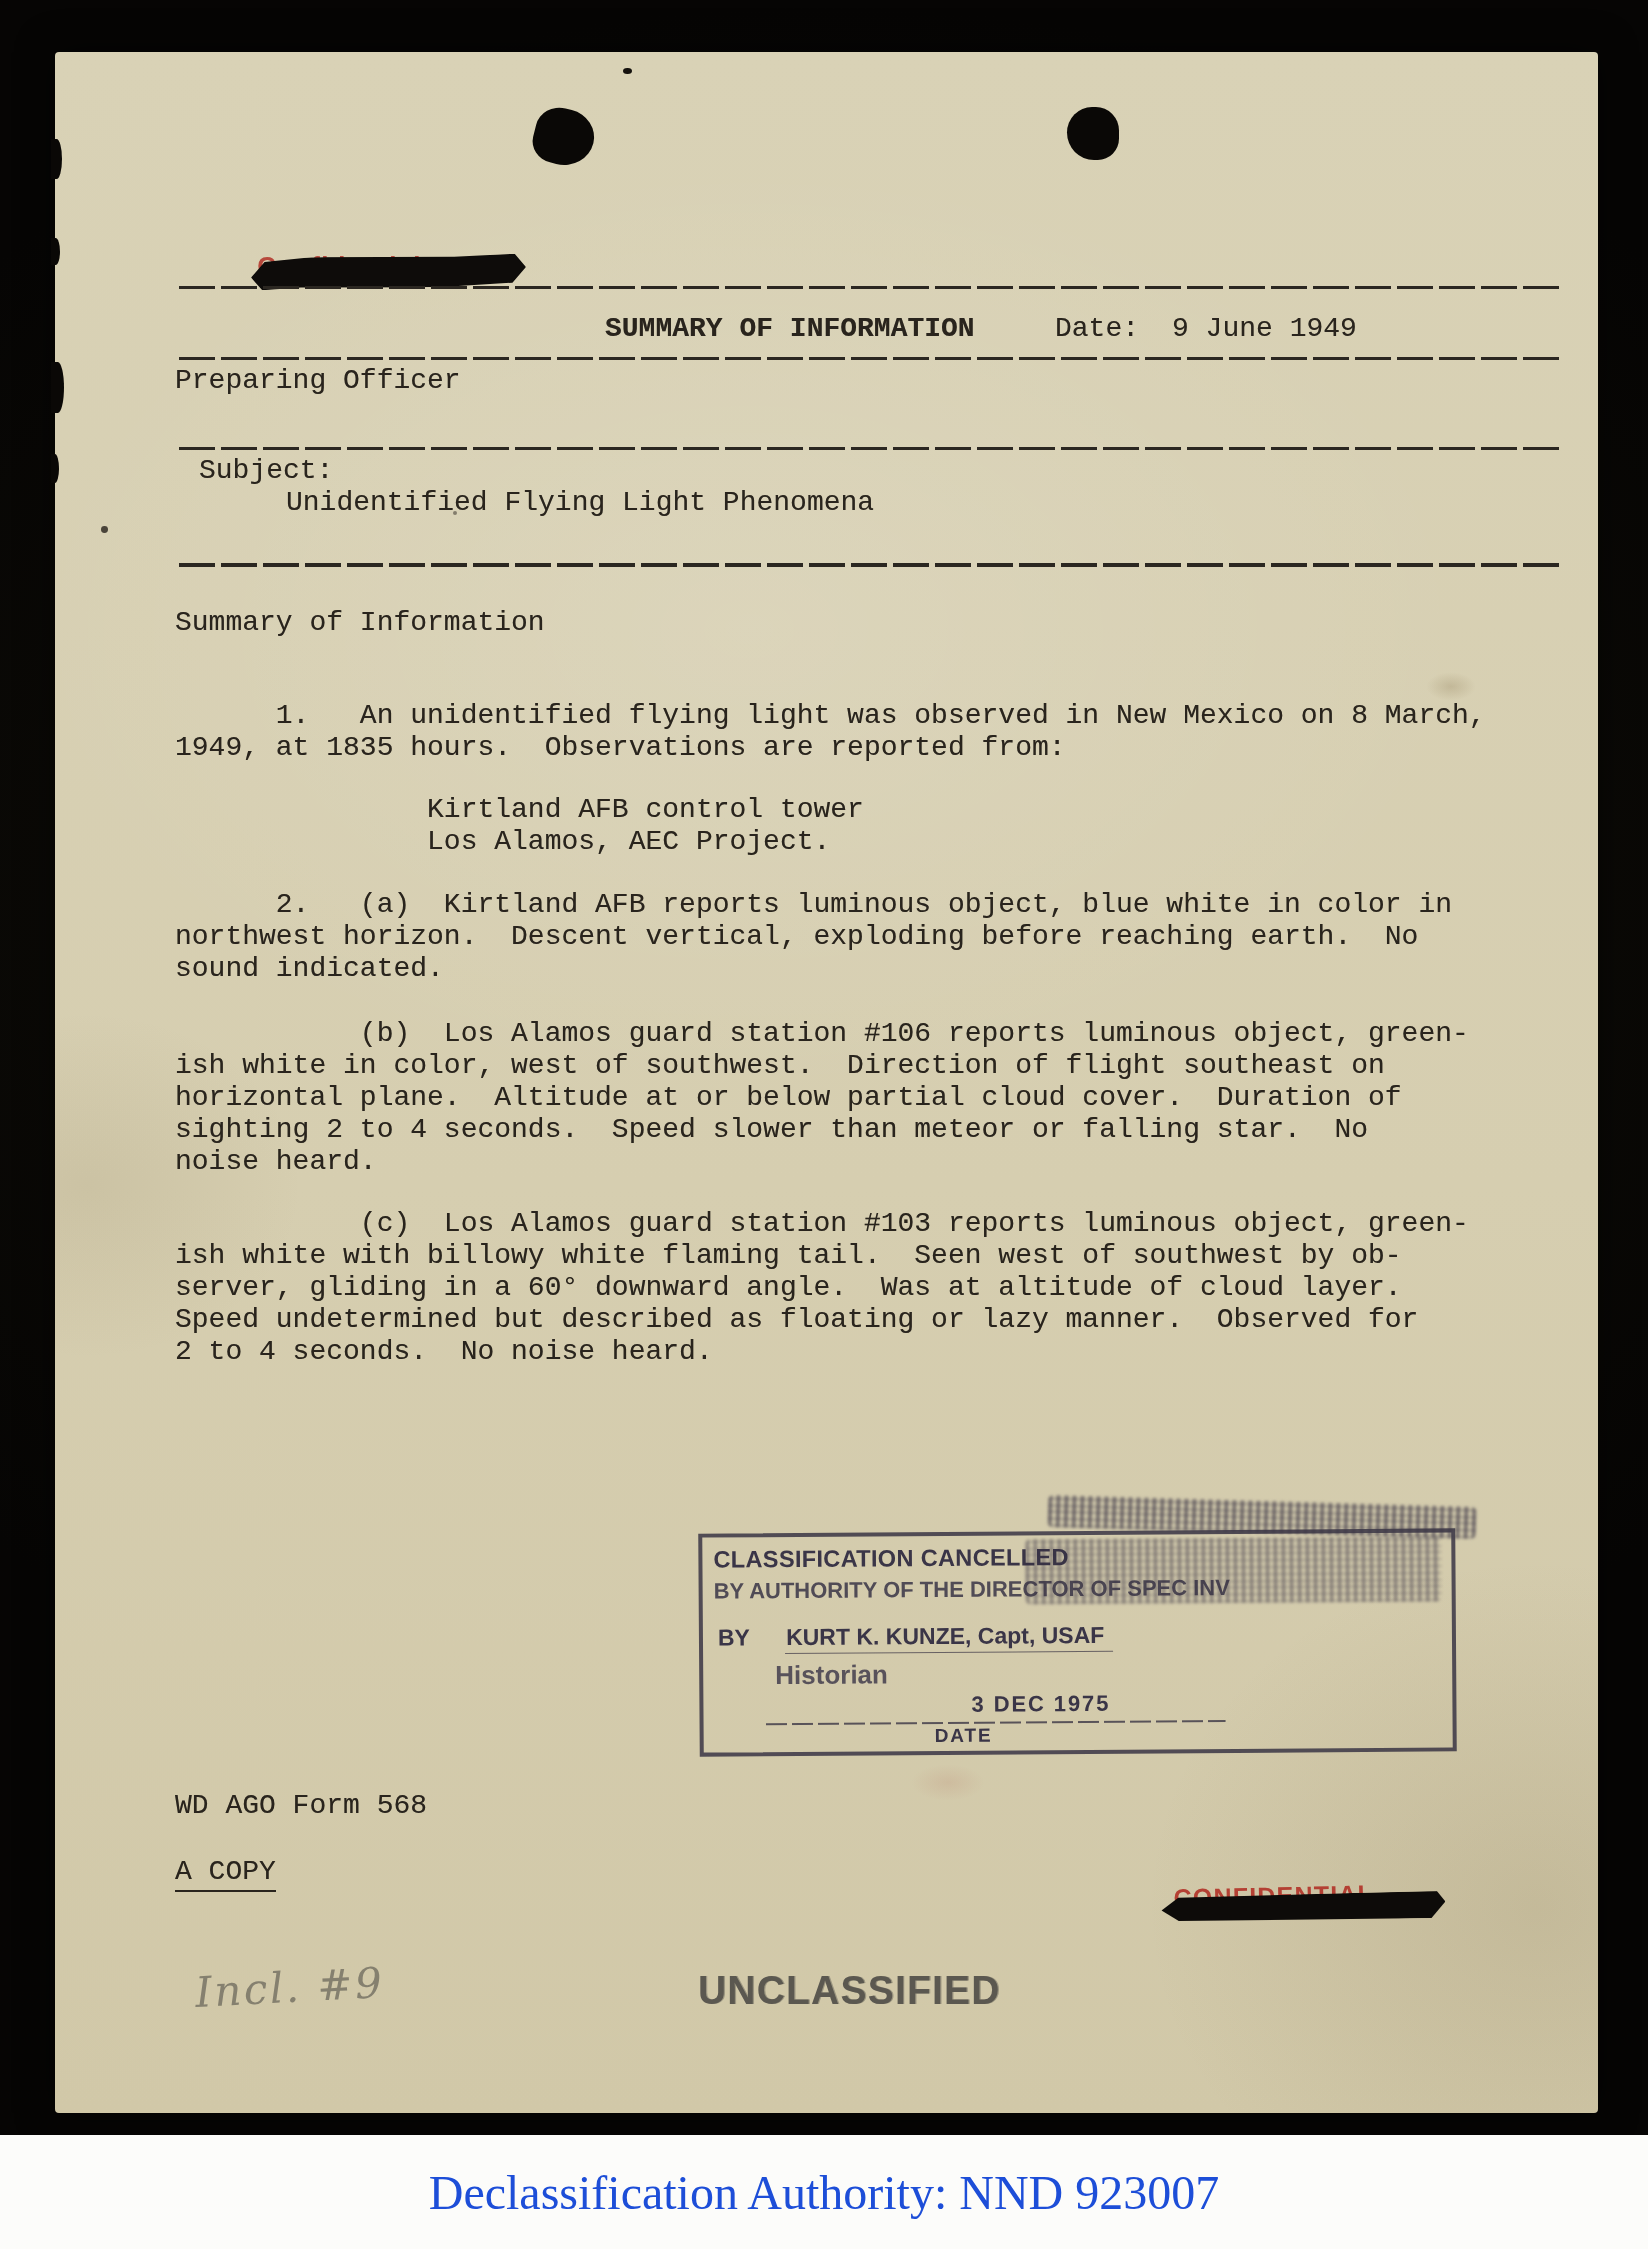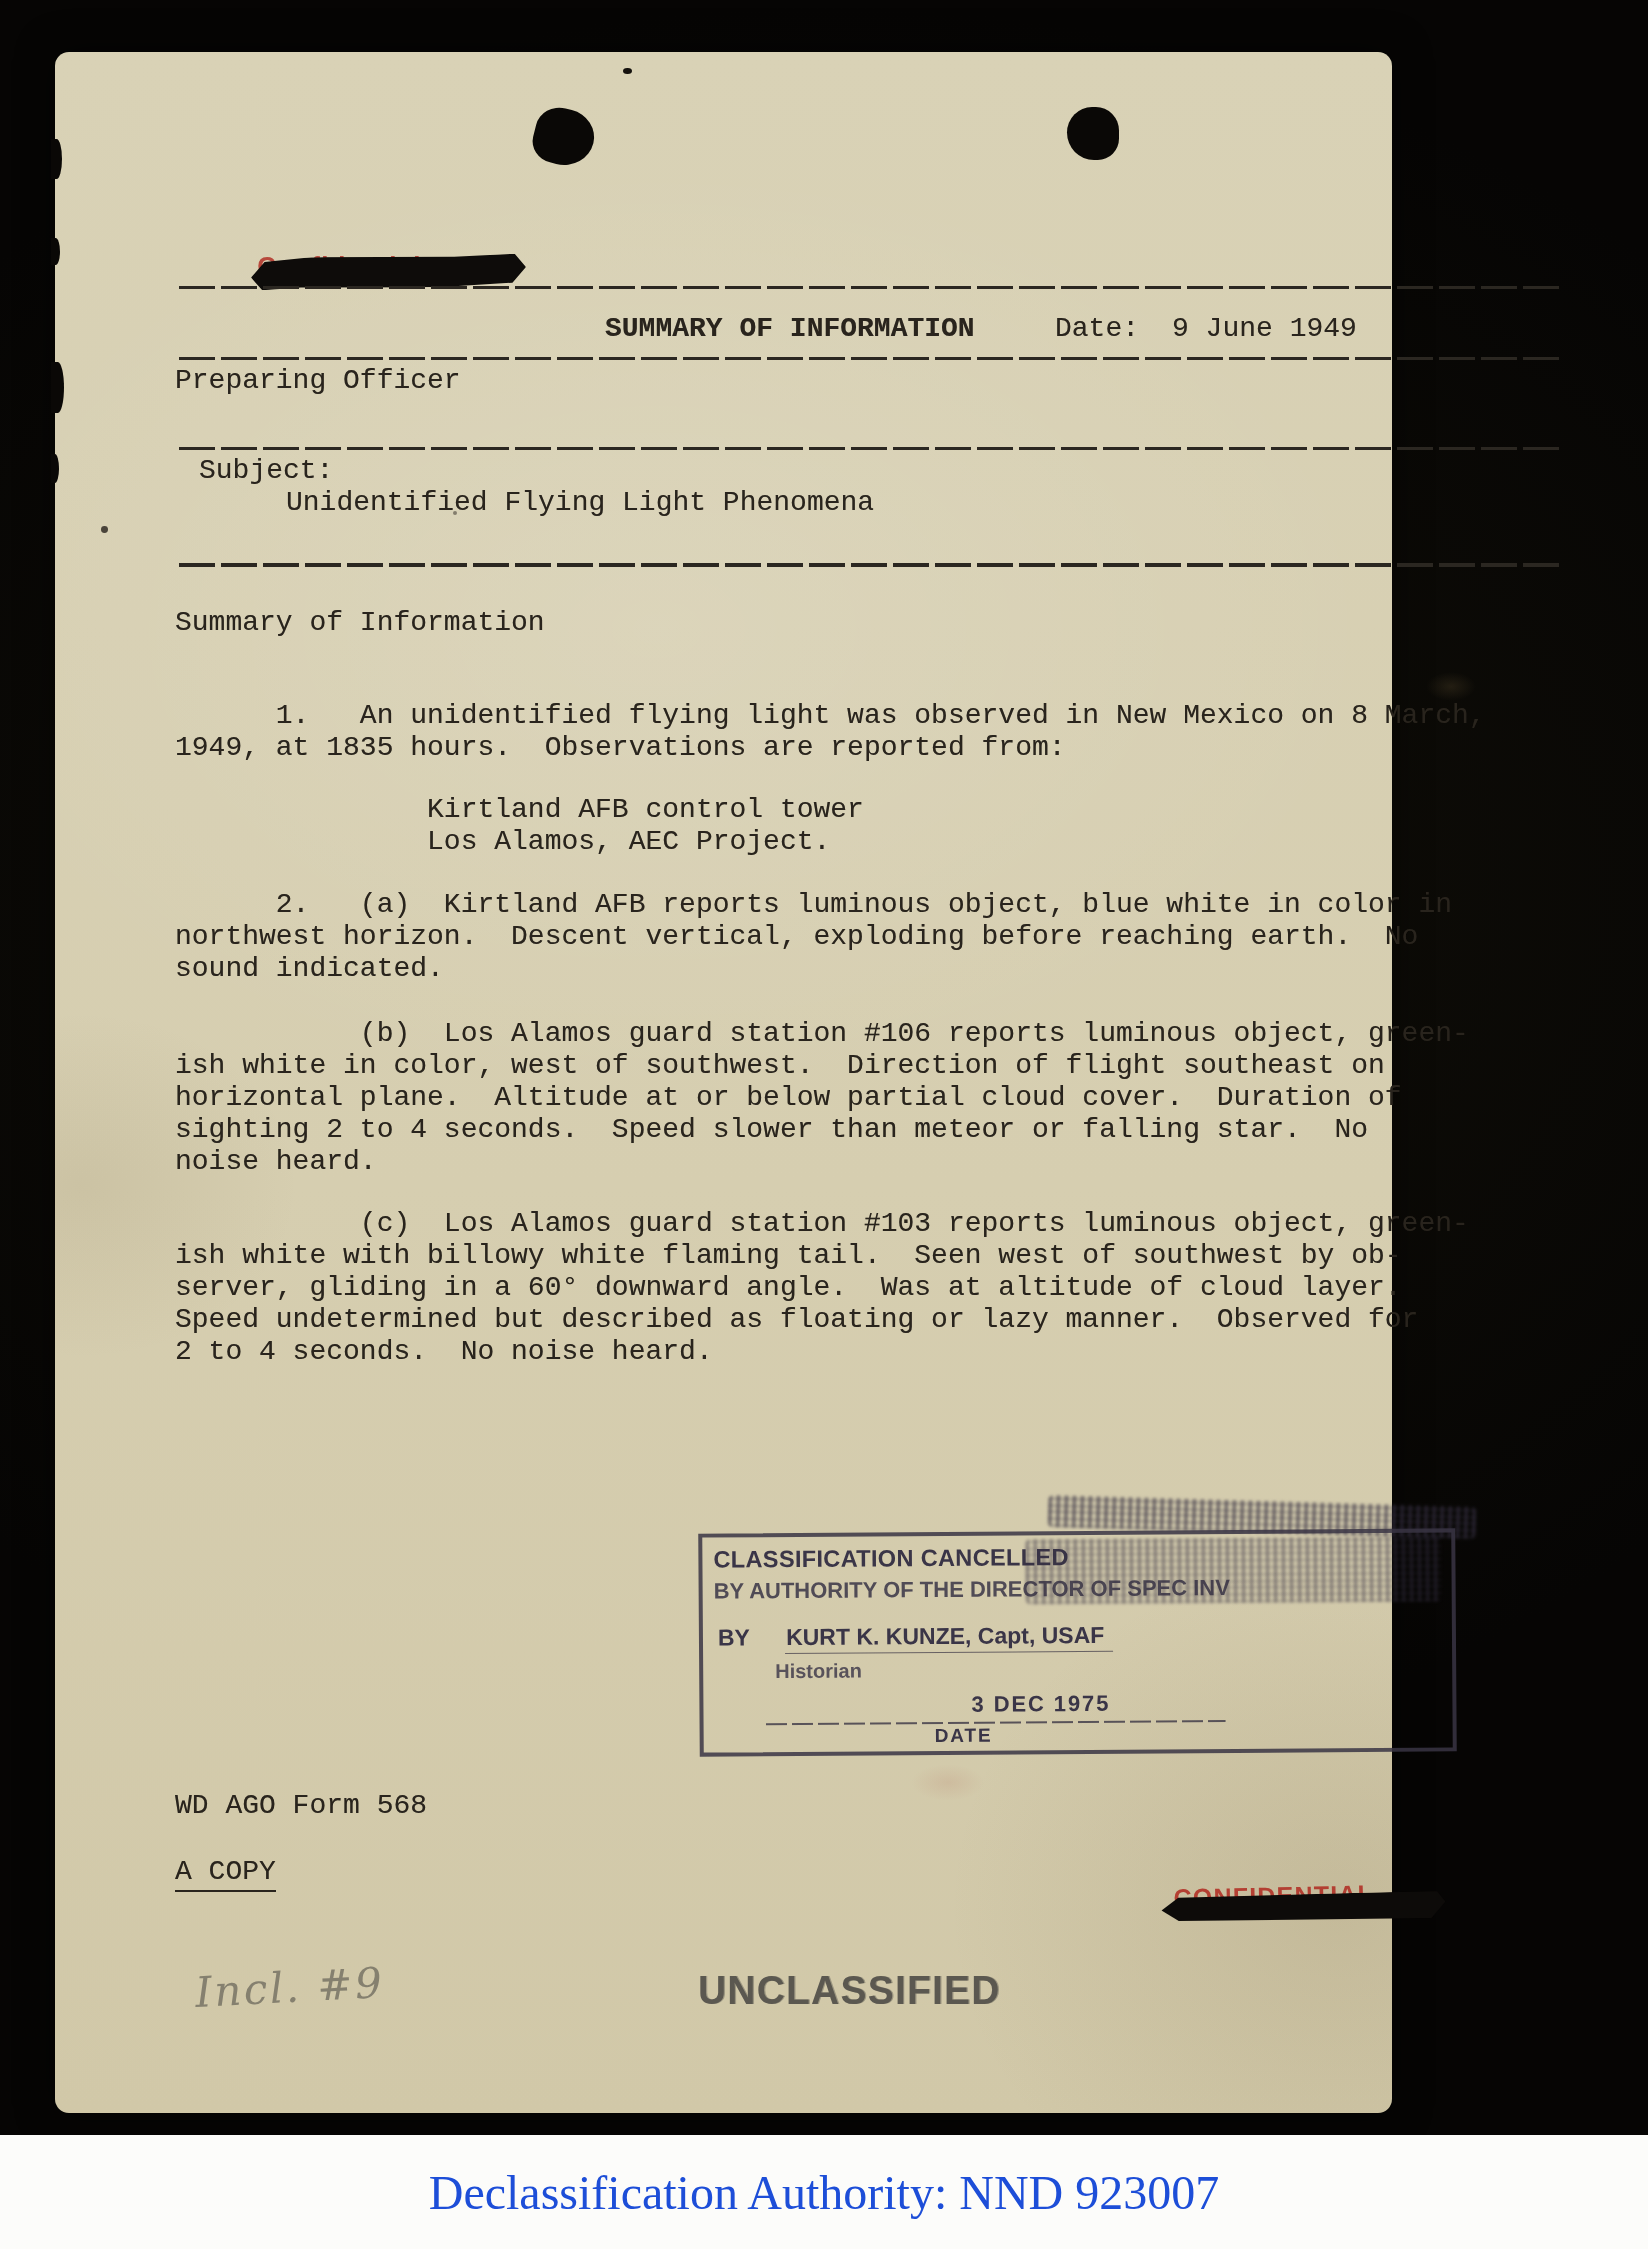--- a/index.html
+++ b/index.html
@@ -1,26 +1,26 @@
 <!DOCTYPE html>
 <html style="--paper: #d9d2b6; --ink: #29241d; --stamp-ink: #3a3547; --stamp-red: #b23227;font-size:10px"><head>
 <meta charset="utf-8">
 <style>
   html,body{margin:0;padding:0;background:#060504;}
   .page{position:relative;width:1648px;height:2250px;background:
     radial-gradient(ellipse 1489px 1117px at 50% 40%, #121009, #060504 80%);
     overflow:hidden;font-family:"Liberation Mono","DejaVu Sans Mono",monospace;}
 
-  .paper{position:absolute;left:55px;top:52px;width:1337px;height:2061px;
+  .paper{position:absolute;left:55px;top:52px;width:1535px;height:2061px;
     background:
       radial-gradient(ellipse 1055px 682px at 45% 28%, rgba(255,255,255,0.10), transparent 70%),
       radial-gradient(ellipse 558px 496px at 96% 90%, rgba(110,92,55,0.14), transparent 70%),
       radial-gradient(ellipse 310px 248px at 2% 55%, rgba(110,92,55,0.10), transparent 70%),
       linear-gradient(180deg, var(--paper,#d9d2b6) 0%, #d6ceb0 55%, #d1c8a8 100%);
-    box-shadow:0 0 37px rgba(0,0,0,0.55);border-radius:14px;}
+    box-shadow:0 0 37px rgba(0,0,0,0.55);border-radius:4px;padding-left:8px;}
 
   .hole{position:absolute;background:#0a0806;}
   .hole-1{left:479px;top:57px;width:60px;height:56px;border-radius:46% 54% 58% 42%;transform:rotate(14deg);}
   .hole-2{left:1012px;top:55px;width:52px;height:53px;border-radius:52% 48% 44% 56%;}
 
   .edge-nick{position:absolute;left:-3.7px;background:#0a0806;border-radius:0 60% 60% 0;}
   .nick-1{top:87px;width:11px;height:40px;}
   .nick-2{top:186px;width:8.7px;height:27px;}
   .nick-3{top:310px;width:12.4px;height:51px;}
   .nick-4{top:402px;width:8px;height:28.5px;}
@@ -73,21 +73,21 @@
   .overstamp-b{left:323px;top:3.7px;width:416px;height:65px;opacity:0.75;}
 
   
   .cancel-stamp{position:absolute;left:644px;top:1479px;width:749px;height:215px;
     border:4.3px solid rgba(58,53,68,0.85);transform:rotate(-0.4deg);
     font-family:"Liberation Sans",sans-serif;color:var(--stamp-ink,#3a3547);}
   .cs-line1{position:absolute;left:11px;top:8.7px;font-size:23.6px;font-weight:bold;letter-spacing:0.3px;}
   .cs-line2{position:absolute;left:11px;top:41px;font-size:22px;font-weight:bold;opacity:0.85;}
   .cs-by-row{position:absolute;left:15px;top:87px;font-size:23px;font-weight:bold;}
   .cs-name{margin-left:35px;border-bottom:1.9px solid rgba(58,53,68,0.7);padding:0 8.7px 2.5px 1.2px;}
-  .cs-role{position:absolute;left:72px;top:123px;font-size:20px;font-weight:bold;opacity:0.8;}
+  .cs-role{position:absolute;left:72px;top:123px;font-size:26px;font-weight:bold;opacity:0.8;}
   .cs-date-value{position:absolute;left:268px;top:156px;font-size:22px;font-weight:bold;letter-spacing:1.9px;}
   .cs-date-rule{position:absolute;left:62px;top:186px;width:460px;height:1.9px;
     background:repeating-linear-gradient(90deg,rgba(58,53,68,0.8) 0 21px,transparent 21px 26px);}
   .cs-date-label{position:absolute;left:231px;top:189px;font-size:19px;font-weight:bold;letter-spacing:1.9px;}
 
   .form-number{position:absolute;left:120px;top:1738px;}
   .copy-label{position:absolute;left:120px;top:1804px;}
   .copy-label span{border-bottom:2.5px solid #29241d;padding-bottom:3.1px;}
 
   .handwritten{position:absolute;left:140px;top:1911px;font-family:"DejaVu Serif",serif;

